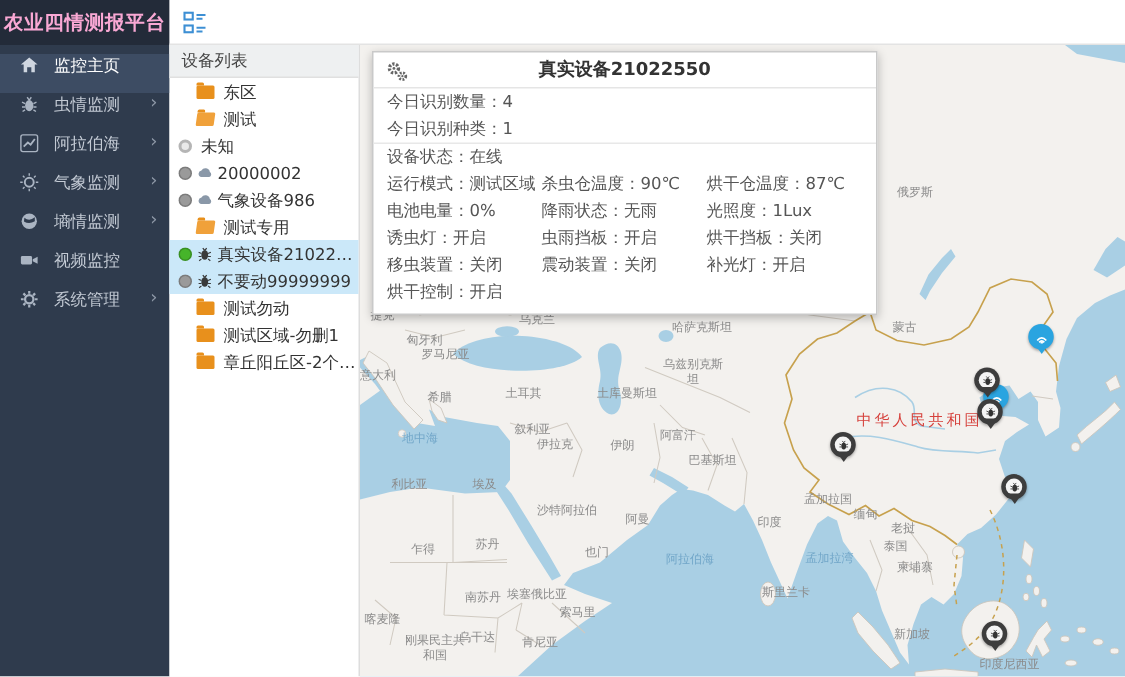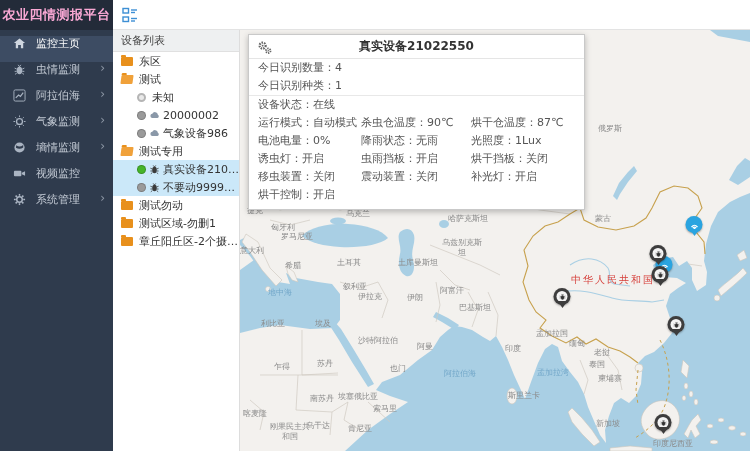--- a/index.html
+++ b/index.html
@@ -28,22 +28,22 @@
 
   
   .topbar{position:absolute;left:113px;top:0;width:637px;height:30px;background:#fff;border-bottom:1px solid #e3e3e3;
           display:flex;align-items:center;padding-left:9px;}
   .treeicon{width:16px;height:16px;cursor:pointer;}
 
   
   .panel{position:absolute;left:113px;top:30px;width:127px;height:421px;background:#fff;border-right:1px solid #ddd;}
   .phead{height:22px;background:#eef0f1;border-bottom:1px solid #e0e0e0;font-size:11px;color:#444;
          display:flex;align-items:center;padding-left:8px;}
-  .trow{height:18px;display:flex;align-items:center;padding-left:8px;font-size:11px;color:#333;cursor:pointer;white-space:nowrap;}
-  .trow.child{padding-left:24px;text-align:right;}
+  .trow{height:18px;display:flex;align-items:center;padding-left:18px;font-size:11px;color:#333;cursor:pointer;white-space:nowrap;}
+  .trow.child{padding-left:6px;text-align:right;}
   .trow.sel{background:var(--selected-row);}
   .tlabel{overflow:hidden;text-overflow:ellipsis;}
   .folder{width:12px;height:9px;background:var(--folder-orange);border-radius:1px;position:relative;margin-right:6px;flex:0 0 12px;}
   .folder::before{content:"";position:absolute;top:-2px;left:0;width:5px;height:2px;background:var(--folder-orange);border-radius:1px 1px 0 0;}
   .folder.open{transform:skewX(-8deg);background:#f0a13a;}
   .dot{width:9px;height:9px;border-radius:50%;margin-right:3px;flex:0 0 9px;border:1px solid rgba(0,0,0,.2);}
   .dot.green{background:var(--status-green);}
   .dot.gray{background:var(--status-gray);}
   .radio{width:9px;height:9px;border-radius:50%;border:2px solid #b5b5b5;background:#e9e9e9;margin-right:6px;flex:0 0 9px;}
   .dicon{width:11px;height:11px;margin-right:3px;flex:0 0 11px;display:flex;align-items:center;}
@@ -509,21 +509,21 @@
             <circle cx="12" cy="11.5" r="2.4" fill="none" stroke="#666" stroke-width="2" stroke-dasharray="1.3,1"></circle>
             <circle cx="12" cy="11.5" r=".8" fill="#666"></circle>
           </svg>
         <span class="potitle">真实设备21022550</span>
       </div>
       <div class="porow">今日识别数量：4</div>
       <div class="porow">今日识别种类：1</div>
       <div class="podiv"></div>
       <div class="porow">设备状态：在线</div>
       <div class="pogrid">
-        <div>运行模式：自动模式</div>
+        <div>运行模式：测试区域</div>
         <div>杀虫仓温度：90℃</div>
         <div>烘干仓温度：87℃</div>
         <div>电池电量：0%</div>
         <div>降雨状态：无雨</div>
         <div>光照度：1Lux</div>
         <div>诱虫灯：开启</div>
         <div>虫雨挡板：开启</div>
         <div>烘干挡板：关闭</div>
         <div>移虫装置：关闭</div>
         <div>震动装置：关闭</div>

